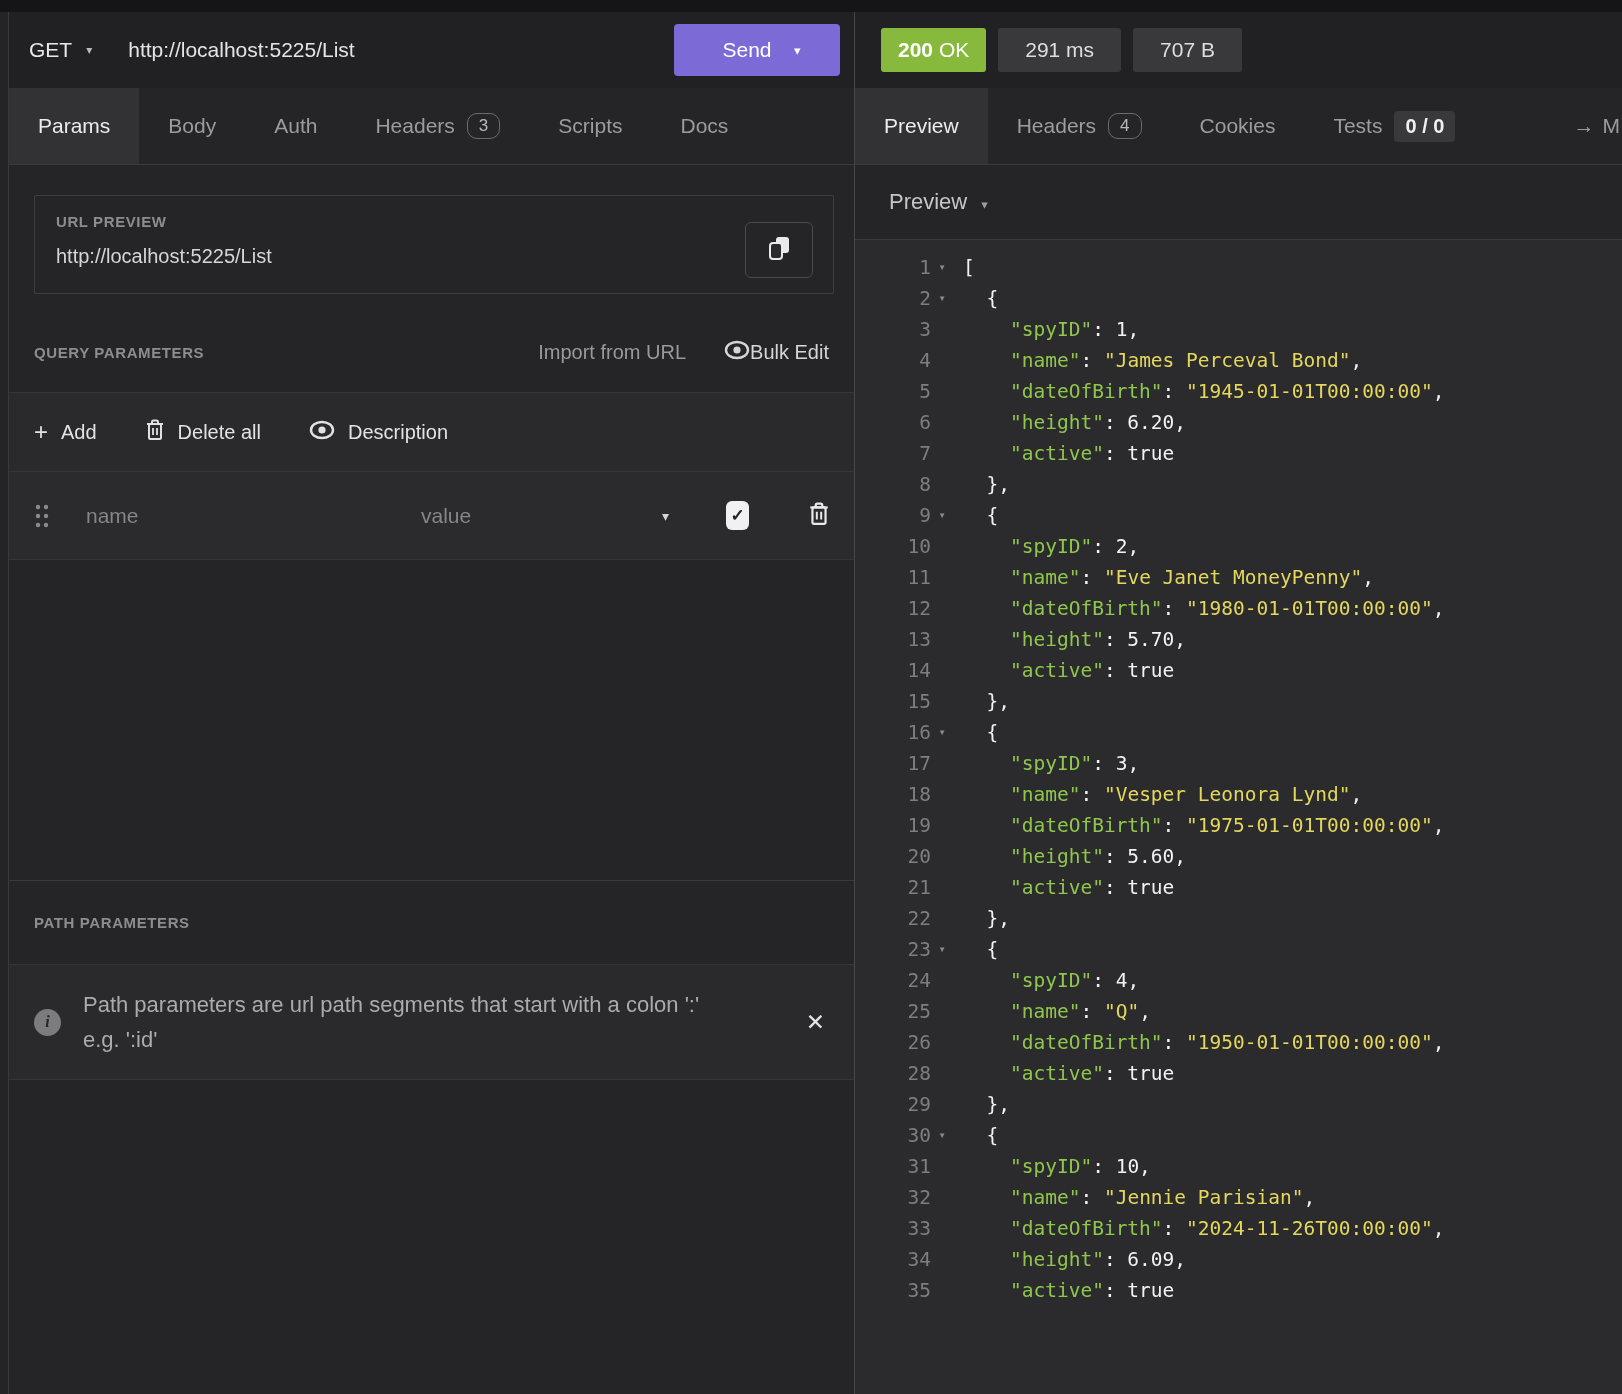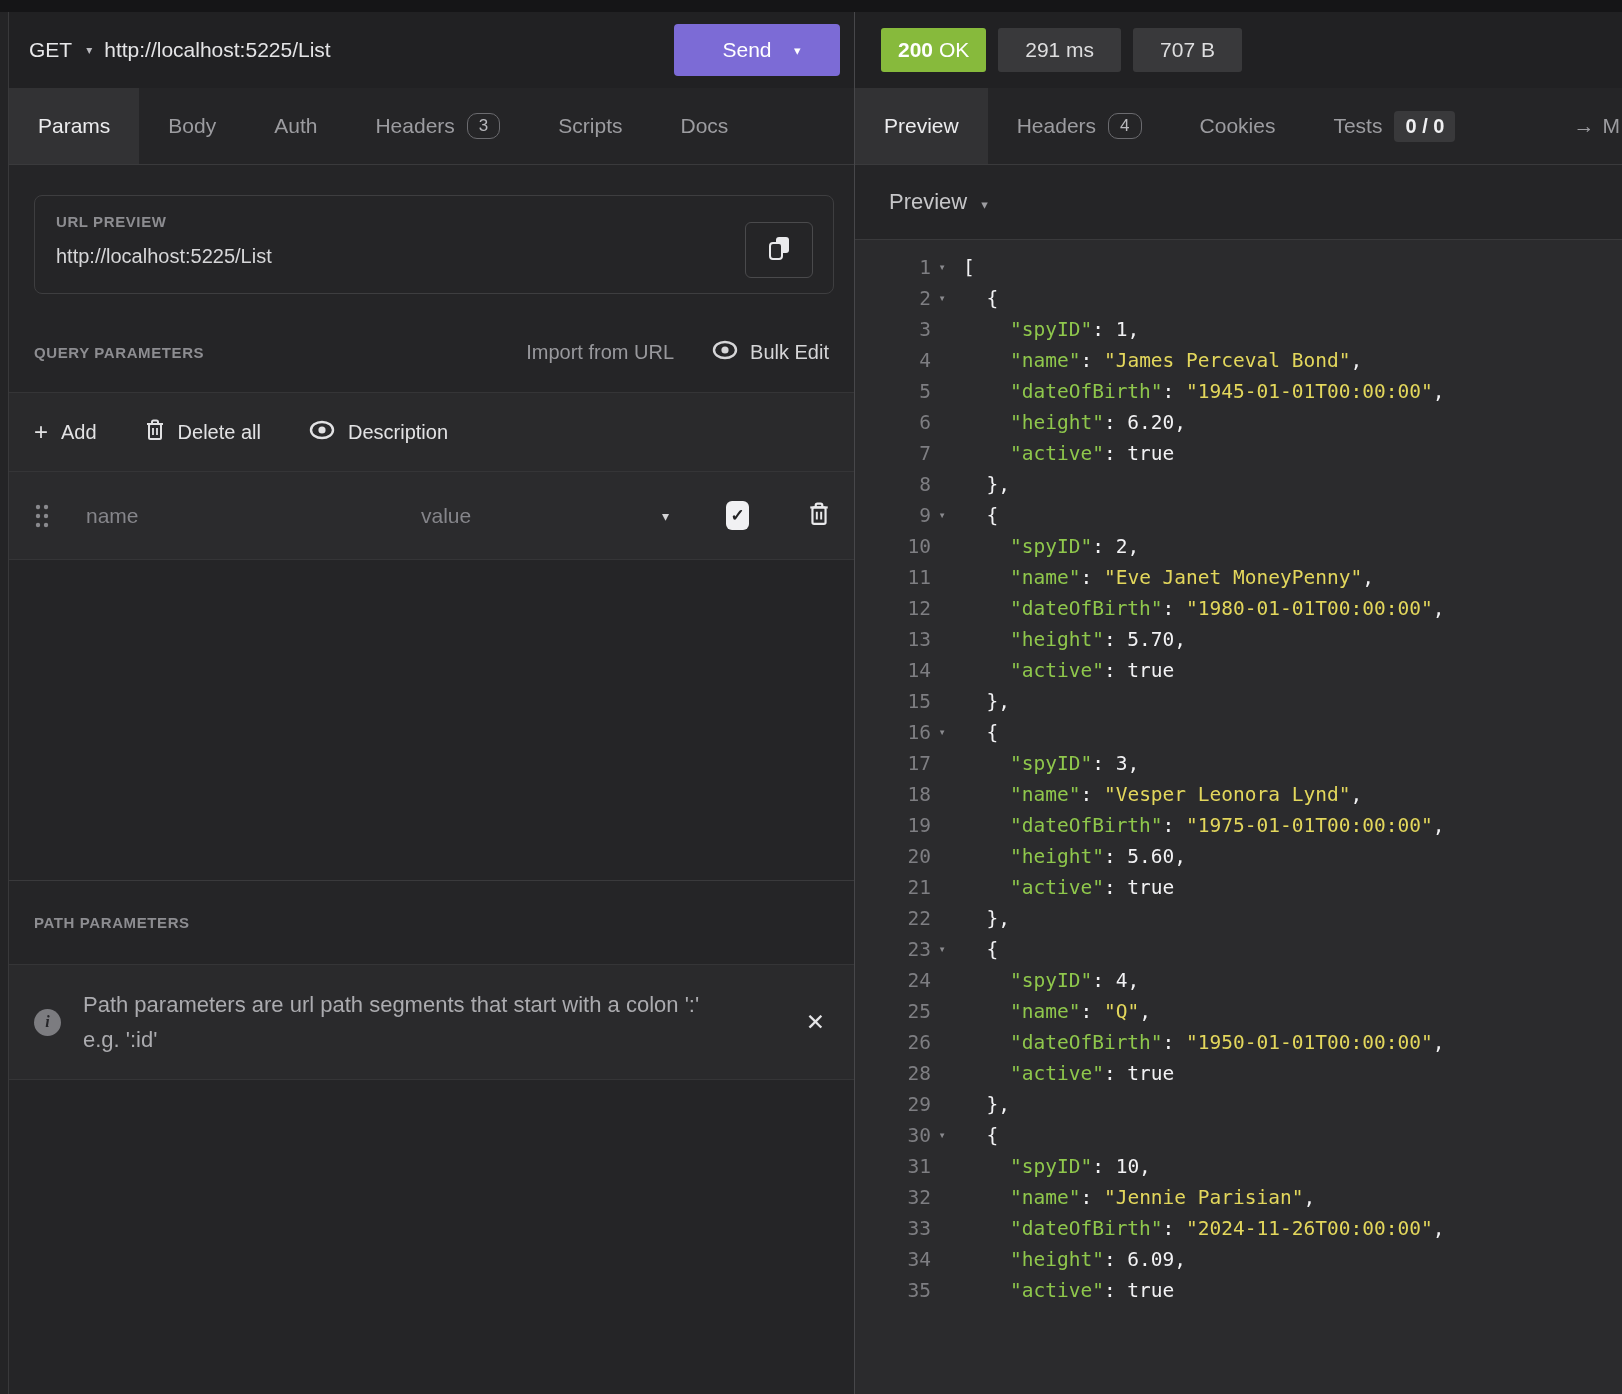--- a/index.html
+++ b/index.html
@@ -28,21 +28,21 @@
   html,body{width:1622px;height:1394px;overflow:hidden;}
   body{background:var(--bg-deep);font-family:"Liberation Sans",sans-serif;-webkit-font-smoothing:antialiased;}
   .top-strip{height:12px;background:var(--bg-deep);}
   .main{display:flex;height:1382px;}
   .sliver{width:9px;background:#242426;border-right:1px solid #39393b;}
   .left-panel{width:846px;display:flex;flex-direction:column;background:var(--bg-panel);border-right:1px solid #47474a;}
   .right-panel{flex:1;display:flex;flex-direction:column;background:var(--bg-panel);overflow:hidden;}
 
   
   .url-bar{height:76px;background:var(--bg-bar);display:flex;align-items:center;padding:0 14px 0 20px;flex:none;}
-  .method{display:flex;align-items:center;gap:14px;cursor:pointer;margin-right:12px;}
+  .method{display:flex;align-items:center;gap:14px;cursor:pointer;margin-right:36px;}
   .method-label{font-size:21px;color:#e8e8ea;}
   .caret{font-size:12px;color:#b9b9bd;}
   .url-text{flex:1;font-size:21px;color:#e4e4e6;white-space:nowrap;overflow:hidden;}
   .send-btn{width:166px;height:52px;background:var(--accent);border-radius:4px;display:flex;align-items:center;cursor:pointer;flex:none;}
   .send-label{flex:1;text-align:center;font-size:21px;color:#ffffff;padding-left:26px;}
   .send-caret{width:46px;text-align:left;font-size:13px;color:#fff;}
 
   .status-bar{height:76px;background:var(--bg-bar);display:flex;align-items:center;gap:12px;padding:0 0 0 26px;flex:none;}
   .status-badge{background:var(--green);border-radius:3px;padding:10px 17px;font-size:21px;color:#fff;}
   .status-badge b{font-weight:700;}
@@ -52,29 +52,29 @@
   .tab-row{height:77px;background:var(--bg-panel);display:flex;align-items:stretch;border-bottom:1px solid var(--border);flex:none;overflow:hidden;}
   .tab{display:flex;align-items:center;gap:12px;padding:0 29px;font-size:21px;color:var(--txt-dim);cursor:pointer;white-space:nowrap;}
   .tab.active{background:var(--bg-tab-active);color:var(--txt);}
   .count-badge{border:1.5px solid #6b6b6f;border-radius:10px;padding:2px 11px;font-size:17px;color:#b9b9bd;}
   .fill-badge{background:var(--badge-bg);border-radius:4px;padding:4px 11px;font-size:20px;font-weight:700;color:#f0f0f2;}
   .tab-spacer{flex:1;}
   .tab-arrow{display:flex;align-items:center;gap:8px;font-size:21px;color:var(--txt-dim);padding-right:2px;cursor:pointer;}
 
   
   .url-preview-wrap{padding:30px 20px 0 25px;flex:none;}
-  .url-preview{border:1px solid #3e3e40;border-radius:8px;height:99px;padding:17px 21px;position:relative;}
+  .url-preview{border:1px solid #3e3e40;border-radius:1px;height:99px;padding:17px 21px;position:relative;}
   .section-label{font-size:15px;font-weight:700;letter-spacing:.6px;color:var(--label);}
   .preview-url{font-size:20px;color:#d6d6d8;margin-top:15px;}
   .copy-btn{position:absolute;right:20px;top:26px;width:68px;height:56px;border:1px solid #4a4a4c;border-radius:6px;display:flex;align-items:center;justify-content:center;cursor:pointer;background:transparent;}
 
   .qp-header{height:56px;margin-top:30px;display:flex;align-items:center;padding:0 25px;flex:none;}
   .qp-header .section-label{flex:1;}
   .link-dim{font-size:20px;color:#99999d;margin-right:38px;cursor:pointer;}
-  .bulk-edit{display:flex;align-items:center;gap:12px;font-size:20px;color:#d6d6d8;cursor:pointer;}
+  .bulk-edit{display:flex;align-items:center;gap:0;font-size:20px;color:#d6d6d8;cursor:pointer;}
 
   .qp-toolbar{height:80px;margin-top:12px;background:var(--bg-strip);border-top:1px solid var(--border-soft);border-bottom:1px solid var(--border-soft);display:flex;align-items:center;padding:0 25px;gap:48px;flex:none;}
   .tool{display:flex;align-items:center;gap:13px;font-size:20px;color:#e2e2e4;cursor:pointer;}
   .plus-glyph{font-size:24px;color:#e2e2e4;line-height:1;}
 
   .param-row{height:88px;background:var(--bg-row);border-bottom:1px solid var(--border-soft);display:flex;align-items:center;padding:0 24px;gap:35px;flex:none;}
   .drag-handle{flex:none;cursor:grab;display:flex;}
   .ph{font-size:21px;color:var(--txt-faint);}
   .ph-name{width:300px;}
   .ph-value{flex:1;}

